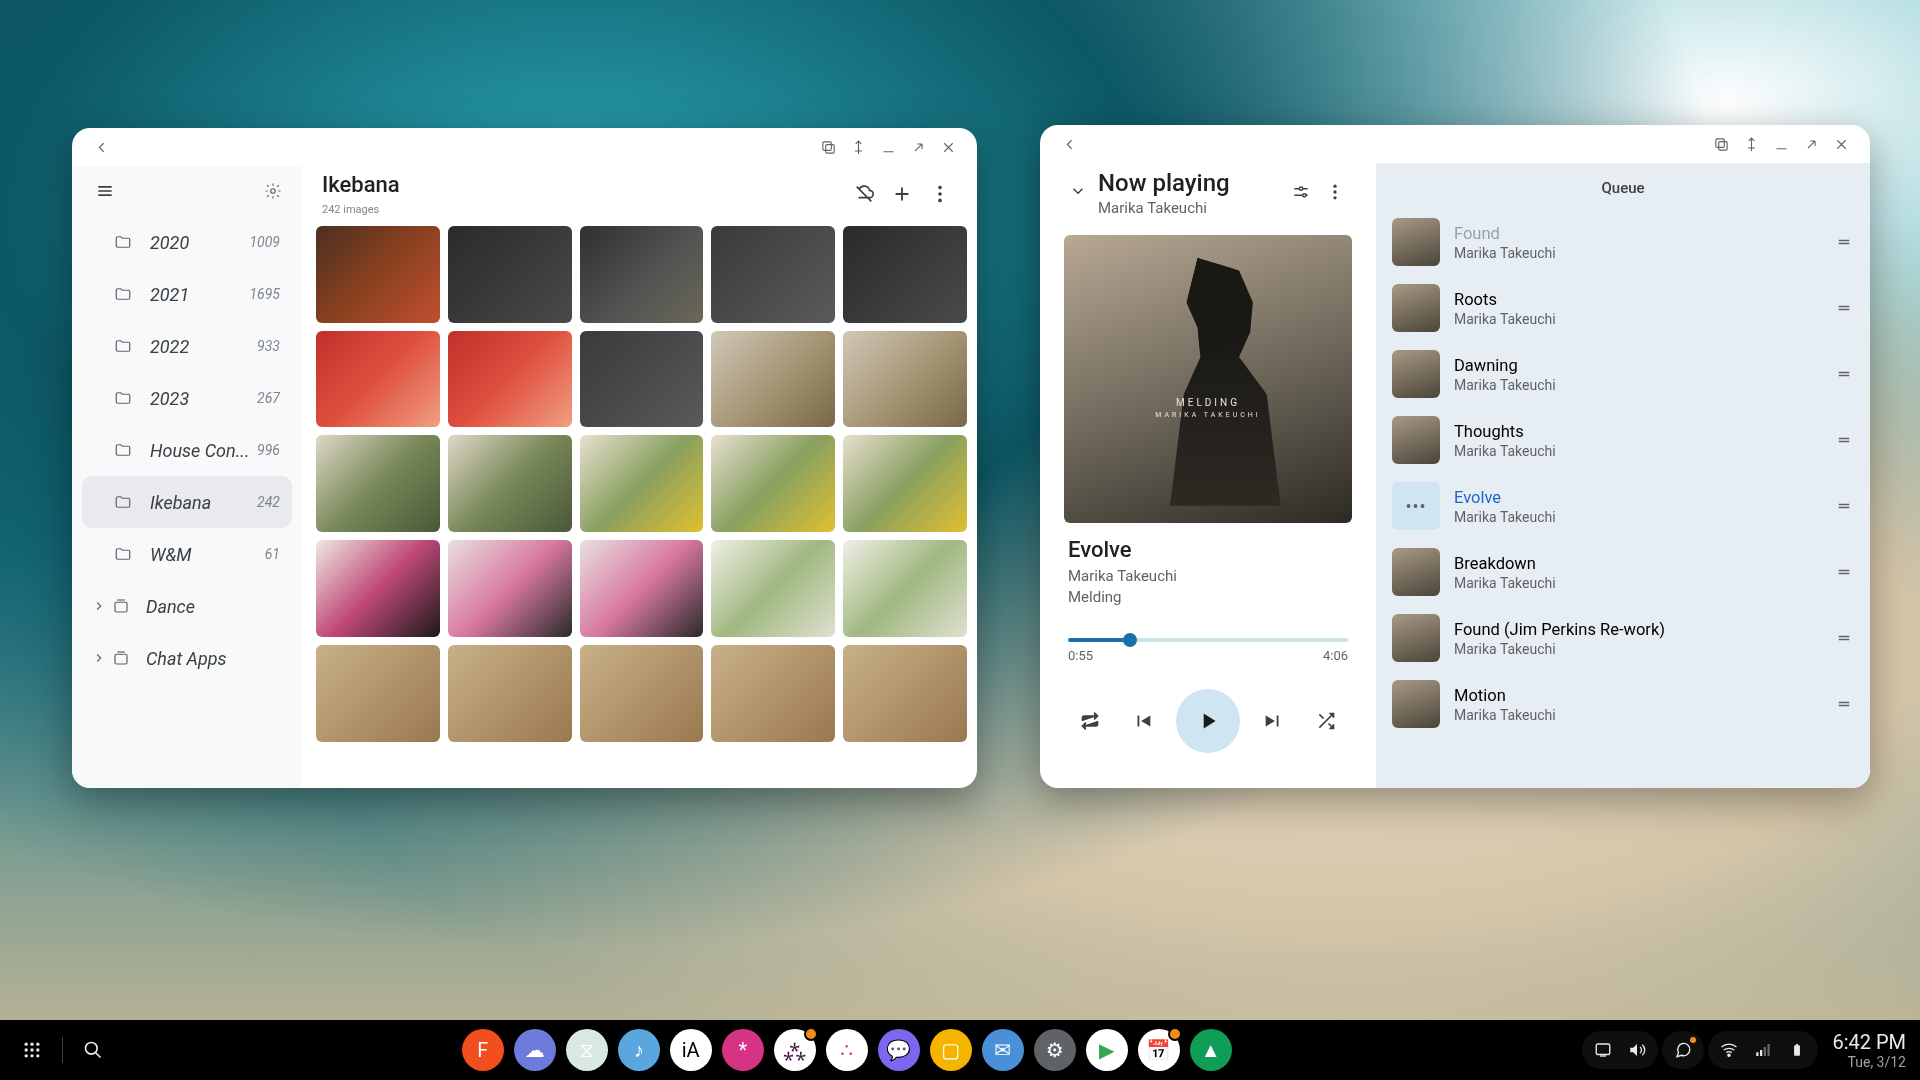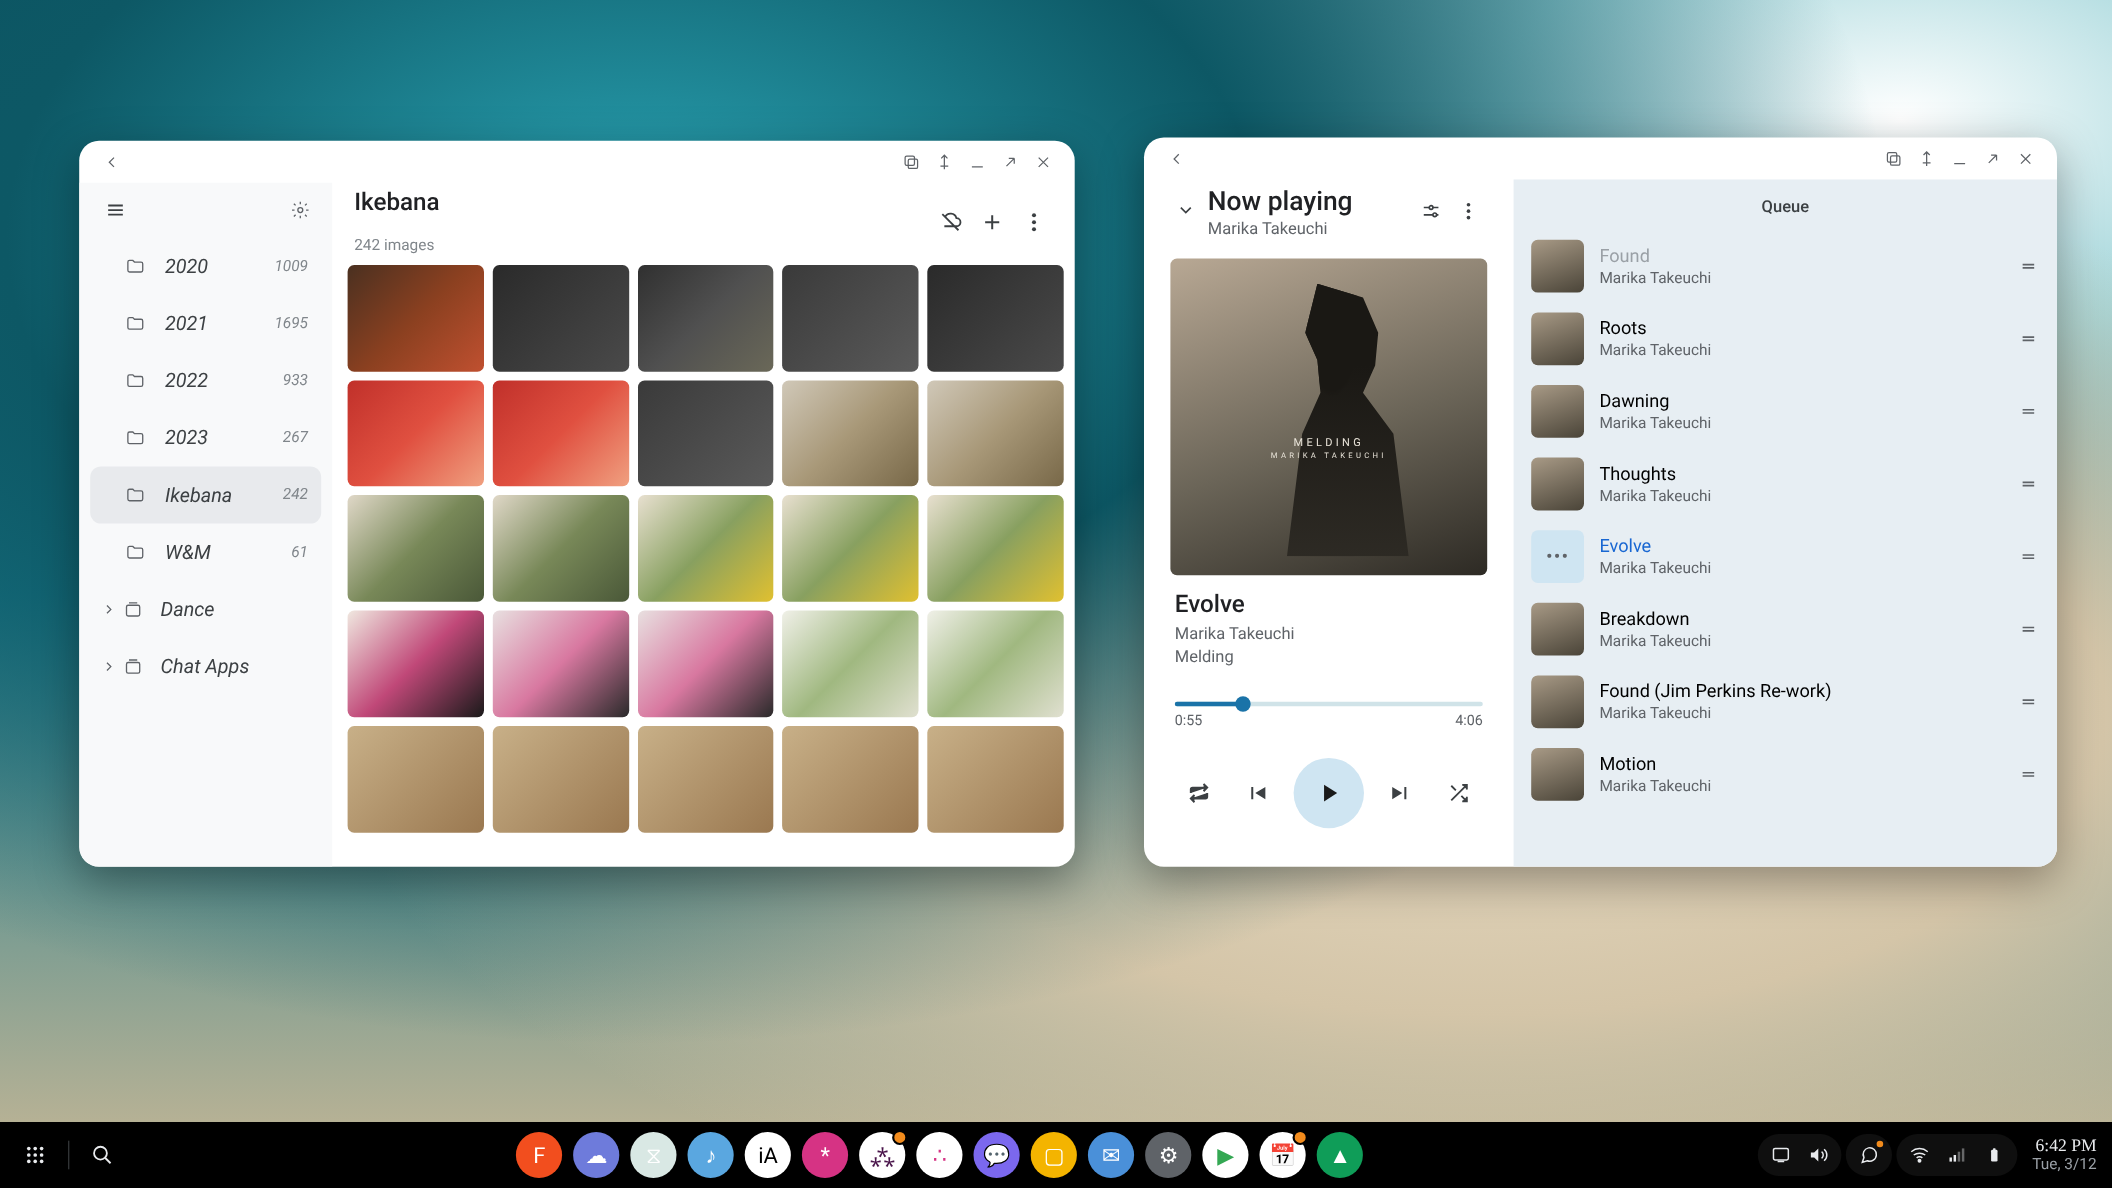--- a/index.html
+++ b/index.html
@@ -28,21 +28,21 @@
 .folder-row .folder-icon { width:22px; margin-right:14px; color:#5f6368; display:flex; align-items:center; }
 .folder-row .chev { width:16px; margin-right:4px; color:#5f6368; display:flex; align-items:center; }
 .folder-row .coll-icon { width:22px; margin-right:12px; color:#5f6368; display:flex; align-items:center; }
 .folder-row .name { flex:1; white-space:nowrap; overflow:hidden; text-overflow:ellipsis; }
 .folder-row .count { font-size:14px; color:#80868b; margin-left:6px; }
 
 .files-main { flex:1; display:flex; flex-direction:column; overflow:hidden; }
 .files-header { display:flex; align-items:center; padding:6px 18px 6px 20px; }
 .files-header .titles { flex:1; }
 .files-header h1 { font-size:22px; font-weight:500; color:#202124; }
-.files-header .subtitle { font-size:14px; color:#80868b; margin-top:18px; }
+.files-header .subtitle { font-size:11px; color:#80868b; margin-top:6px; }
 .files-header .act { width:38px; height:38px; display:flex; align-items:center; justify-content:center; color:#3c4043; cursor:pointer; border-radius:50%; }
 .files-header .act svg { width:22px; height:22px; }
 
 .grid { flex:1; overflow-y:auto; padding:4px 10px 10px 14px; display:grid; grid-template-columns:repeat(5,1fr); gap:8px; align-content:start; }
 .thumb { aspect-ratio:1.28/1; border-radius:6px; background:#333; cursor:pointer; background-size:cover; background-position:center; }
 
 
 #music-window { left:1040px; top:125px; width:830px; height:663px; }
 .music-body { flex:1; display:flex; overflow:hidden; }
 .music-main { flex:1; display:flex; flex-direction:column; padding:2px 24px 18px 24px; }
@@ -94,21 +94,21 @@
 .launcher,.search { width:36px; height:36px; display:flex; align-items:center; justify-content:center; cursor:pointer; border-radius:50%; }
 .shelf .divider { width:1px; height:26px; background:#3c4043; margin:0 8px; }
 .shelf .center { flex:1; display:flex; align-items:center; justify-content:center; gap:10px; }
 .app { width:42px; height:42px; border-radius:50%; cursor:pointer; display:flex; align-items:center; justify-content:center; font-size:20px; position:relative; }
 .app .badge { position:absolute; top:-2px; right:-2px; width:14px; height:14px; background:#f28b1c; border-radius:50%; border:2px solid #000; }
 .shelf .right { display:flex; align-items:center; gap:4px; }
 .tray-grp { display:flex; align-items:center; gap:4px; background:rgba(255,255,255,.06); border-radius:20px; padding:4px 6px; }
 .tray { width:30px; height:30px; display:flex; align-items:center; justify-content:center; cursor:pointer; color:#e8eaed; position:relative; }
 .tray .dot { position:absolute; top:2px; right:2px; width:6px; height:6px; background:#f28b1c; border-radius:50%; }
 .clock { text-align:right; margin-left:10px; cursor:pointer; }
-.clock .time { font-size:16px;font-family:Liberation Serif, serif; }
+.clock .time { font-size:20px; }
 .clock .date { font-size:14px; color:#9aa0a6; }
 
 
 .th-a{background:linear-gradient(135deg,#4a3020,#8b4020,#c05030);}
 .th-b{background:linear-gradient(135deg,#2a2a2a,#4a4a4a);}
 .th-c{background:linear-gradient(135deg,#303030,#505050,#6a6858);}
 .th-d{background:linear-gradient(135deg,#3a3a3a,#5a5a5a);}
 .th-e{background:linear-gradient(135deg,#c0302a,#e05040,#f0a080);}
 .th-f{background:linear-gradient(135deg,#d0c8b8,#a89878,#786848);}
 .th-g{background:linear-gradient(135deg,#e0d8c8,#788858,#4a5838);}
@@ -202,20 +202,29 @@
             <span class="count">933</span>
           </div>
           <div class="folder-row nested">
             <span class="folder-icon">
               <svg width="18" height="18" viewBox="0 0 24 24" fill="none" stroke="#5f6368" stroke-width="1.6">
                 <path d="M3 7a2 2 0 012-2h4l2 2h8a2 2 0 012 2v8a2 2 0 01-2 2H5a2 2 0 01-2-2V7z"></path>
               </svg>
             </span>
             <span class="name">2023</span>
             <span class="count">267</span>
+          </div>
+          <div class="folder-row nested">
+            <span class="folder-icon">
+              <svg width="18" height="18" viewBox="0 0 24 24" fill="none" stroke="#5f6368" stroke-width="1.6">
+                <path d="M3 7a2 2 0 012-2h4l2 2h8a2 2 0 012 2v8a2 2 0 01-2 2H5a2 2 0 01-2-2V7z"></path>
+              </svg>
+            </span>
+            <span class="name">House Con...</span>
+            <span class="count">996</span>
           </div>
           <div class="folder-row nested active">
             <span class="folder-icon">
               <svg width="18" height="18" viewBox="0 0 24 24" fill="none" stroke="#5f6368" stroke-width="1.6">
                 <path d="M3 7a2 2 0 012-2h4l2 2h8a2 2 0 012 2v8a2 2 0 01-2 2H5a2 2 0 01-2-2V7z"></path>
               </svg>
             </span>
             <span class="name">Ikebana</span>
             <span class="count">242</span>
           </div>

